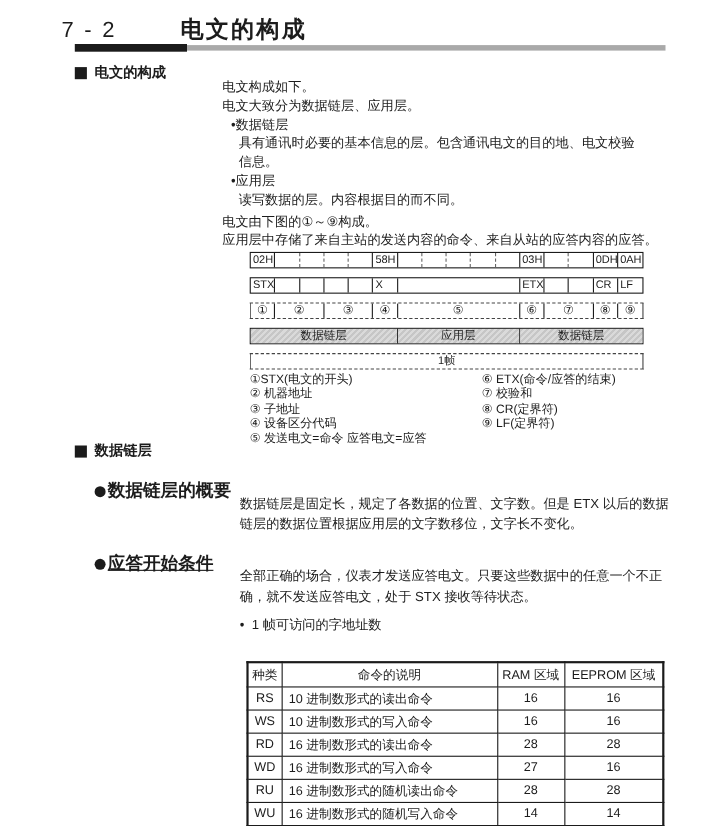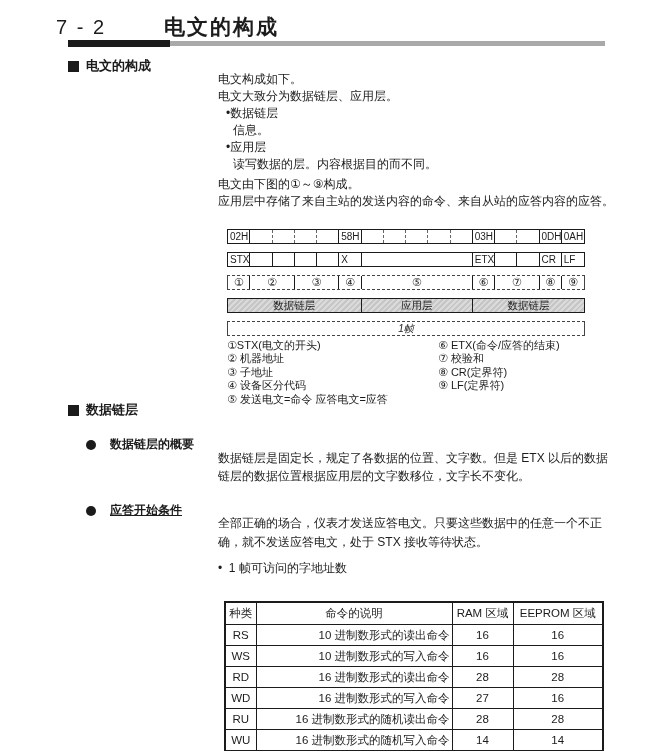--- a/index.html
+++ b/index.html
@@ -14,80 +14,81 @@
   .hdr-row{left:56px;top:13px;display:flex;align-items:baseline;}
   .sec-num{font-size:20px;letter-spacing:2px;}
   .page-title{font-size:21px;font-weight:bold;letter-spacing:2px;margin-left:58px;}
   .rule{left:68px;top:40px;width:537px;display:flex;}
   .rule-black{width:102px;height:7px;background:#1b1b1b;}
   .rule-gray{flex:1;height:5px;margin-top:1px;background:#a9a9a9;}
 
   
   .h1{display:flex;align-items:center;gap:7px;font-size:13px;font-weight:bold;}
   .sq{width:11px;height:11px;background:#1b1b1b;flex:0 0 auto;}
-  .h2{display:flex;align-items:center;gap:14px;font-size:12px;font-weight:bold;}
+  .h2{display:flex;align-items:center;gap:2px;font-size:16px;font-weight:bold;}
   .dot{width:10px;height:10px;border-radius:50%;background:#1b1b1b;flex:0 0 auto;}
 
   
   .body-col{font-size:12px;line-height:17px;}
   .line{white-space:pre;}
   .ind-a{padding-left:8px;}
   .ind-b{padding-left:15px;}
   .gap3{height:3px;}
 
   
   .diagram{left:227px;top:229px;width:358px;}
   .frow{display:flex;height:15px;margin-bottom:8px;border:1px solid #1b1b1b;
         box-sizing:border-box;font-size:10px;line-height:13px;}
   .frow.dashed-h{border-top-style:dashed;border-bottom-style:dashed;border-color:#444;}
   .fc{box-sizing:border-box;display:flex;align-items:center;padding-left:2px;overflow:hidden;}
   .fc.ctr{justify-content:center;padding-left:0;}
-  .w1{width:6.25%;}.w2{width:12.5%;}.w5{width:31.25%;}.w6{width:37.5%;}.w16{width:100%;font-style:italic;}
+  .w1{width:6.25%;}.w2{width:12.5%;}.w5{width:31.25%;}.w6{width:37.5%;}.w16{width:100%;}
   .sr{border-right:1px solid #1b1b1b;text-align:center;}
   .dr{border-right:1px dashed #666;}
   .nums .fc{font-size:11px;}
   .layers .fc{background:repeating-linear-gradient(135deg,#c6c6c6 0 2px,#dadada 2px 4px);
               font-size:10.5px;}
 
   
   .annot{left:227px;top:339px;display:flex;font-size:11px;line-height:13.4px;}
   .annot-col-l{width:211px;}
   .annot .line{white-space:pre;}
 
   
   table.addr{border-collapse:collapse;border:2px solid #1b1b1b;width:378px;
              font-size:11.5px;table-layout:fixed;}
   table.addr th,table.addr td{border:1px solid #1b1b1b;padding:0 2px;height:20px;
              font-weight:normal;text-align:center;overflow:hidden;white-space:nowrap;margin-left:36px;}
   table.addr th{height:21px;}
-  table.addr td.desc{text-align:right;padding-left:22px;}
+  table.addr td.desc{text-align:left;padding-left:6px;}
 </style>
 </head>
 <body>
 
 <div class="page">
 
   <div class="abs hdr-row">
     <span class="sec-num">7 - 2</span>
     <span class="page-title">电文的构成</span>
   </div>
   <div class="abs rule">
     <span class="rule-black"></span>
     <span class="rule-gray"></span>
   </div>
 
   <div class="abs h1" style="left:68px;top:57px;">
     <span class="sq"></span>
     <span>电文的构成</span>
   </div>
 
-  <div class="abs body-col" style="left:218px;top:71px;">
+  <div class="abs body-col" style="left:202px;top:71px;">
     <div class="line">电文构成如下。</div>
     <div class="line">电文大致分为数据链层、应用层。</div>
     <div class="line ind-a">•数据链层</div>
+    <div class="line ind-b">具有通讯时必要的基本信息的层。包含通讯电文的目的地、电文校验</div>
     <div class="line ind-b">信息。</div>
     <div class="line ind-a">•应用层</div>
     <div class="line ind-b">读写数据的层。内容根据目的而不同。</div>
     <div class="gap3"></div>
     <div class="line">电文由下图的①～⑨构成。</div>
     <div class="line">应用层中存储了来自主站的发送内容的命令、来自从站的应答内容的应答。</div>
   </div>
 
   <div class="abs diagram">
 

